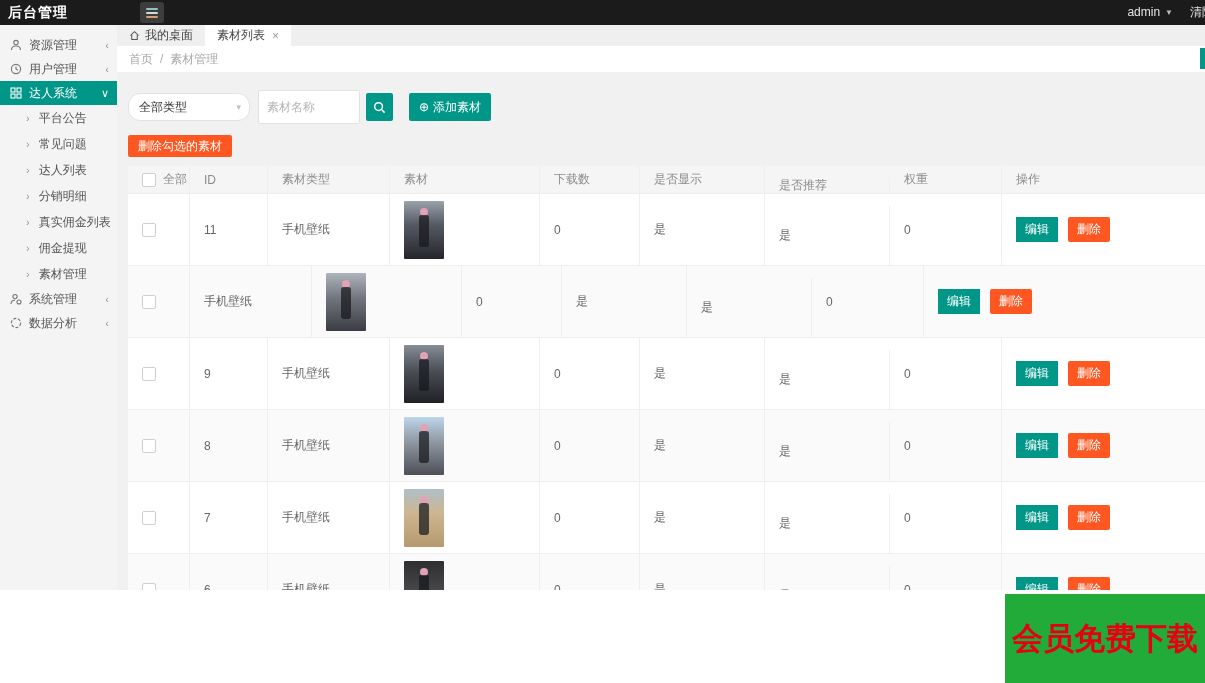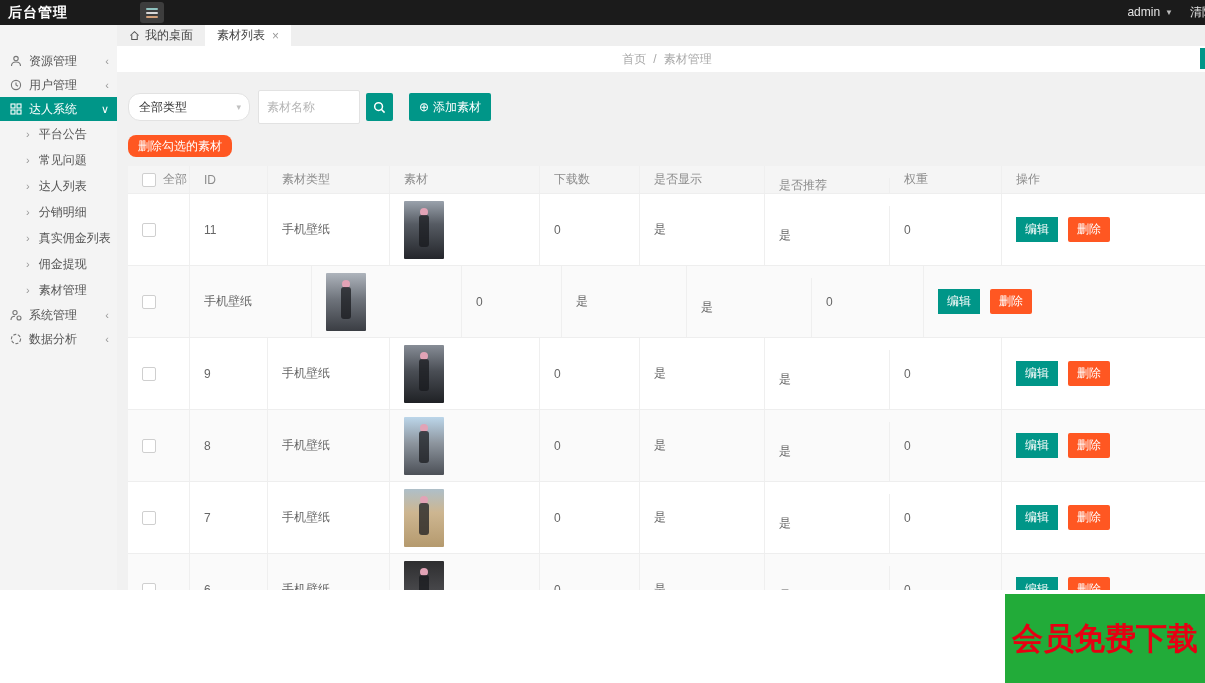--- a/index.html
+++ b/index.html
@@ -12,54 +12,54 @@
   .logo { position:absolute; left:8px; top:0; line-height:25px; font-size:14px; font-weight:bold; letter-spacing:1px; }
   .burger { position:absolute; left:140px; top:2px; width:24px; height:21px; background:#3d3d3d; border-radius:3px;
     display:flex; flex-direction:column; justify-content:center; align-items:center; gap:2px; cursor:pointer; }
   .burger i { display:block; width:12px; height:2px; border-radius:1px; }
   .burger i:nth-child(1){ background:#8fc3c0; } .burger i:nth-child(2){ background:#d7d7d7; } .burger i:nth-child(3){ background:#d2a07a; }
   .hdr-user { position:absolute; right:32px; top:0; line-height:25px; font-size:12px; color:#e3e3e3; display:flex; gap:5px; align-items:center; }
   .hdr-caret { font-size:8px; color:#bbb; }
   .hdr-clear { position:absolute; left:1190px; top:0; line-height:25px; font-size:12px; color:#e3e3e3; white-space:nowrap; }
 
   
-  .sidebar { position:absolute; left:0; top:25px; width:117px; height:565px; background:#f4f4f4; padding-top:24px; }
+  .sidebar { position:absolute; left:0; top:25px; width:117px; height:565px; background:#f4f4f4; padding-top:8px; }
   .side-item { height:24px; display:flex; align-items:center; gap:7px; padding:0 8px 0 10px; font-size:12px; color:#555; cursor:pointer; }
   .side-item svg { flex:0 0 auto; }
   .side-item .chev { margin-left:auto; font-size:11px; color:#999; }
   .side-item.active { background:#009688; color:#fff; }
   .side-item.active .chev { color:#fff; }
   .sub-item { height:26px; display:flex; align-items:center; gap:9px; padding-left:26px; font-size:12px; color:#555; cursor:pointer; }
   .sub-item .arrow { color:#999; font-size:11px; }
 
   
   .tabbar { position:absolute; left:117px; top:25px; right:0; height:21px; background:#efefef; display:flex; }
   .tab { display:flex; align-items:center; gap:5px; padding:0 12px; font-size:12px; color:#444; cursor:pointer; }
   .tab.active { background:#fff; }
   .tab .close { color:#9a9a9a; font-size:12px; margin-left:2px; cursor:pointer; }
 
   
-  .crumbbar { position:absolute; left:117px; top:46px; right:0; height:26px; background:#fff; display:flex; align-items:center; padding-left:12px; font-size:12px; color:#a9a9a9; gap:7px;justify-content:center; }
+  .crumbbar { position:absolute; left:117px; top:46px; right:0; height:26px; background:#fff; display:flex; align-items:center; padding-left:12px; font-size:12px; color:#a9a9a9; gap:7px; }
   .crumb-sliver { position:absolute; right:0; top:2px; width:5px; height:21px; background:#009688; }
 
   
   .content { position:absolute; left:117px; top:72px; right:0; height:518px; background:#f1f1f1; overflow:hidden; padding:18px 0 0 11px; }
 
   .toolbar { display:flex; align-items:center; gap:8px; }
   .select { width:122px; height:28px; background:#fff; border:1px solid #e2e2e2; border-radius:12px;
     display:flex; align-items:center; padding:0 8px 0 10px; font-size:12px; color:#333; cursor:pointer; }
   .select .sel-arrow { margin-left:auto; color:#c0c0c0; font-size:9px; }
   .search-input { width:102px; height:28px; background:#fff; border:1px solid #e2e2e2; border-radius:2px; padding:16px 8px; font-size:12px; color:#a21caf;
     font-family:"Liberation Sans","DejaVu Sans",sans-serif; }
   .search-input::placeholder { color:#b5b5b5; }
   .btn-search { width:27px; height:28px; background:#009688; border:none; border-radius:2px; color:#fff;
     display:flex; align-items:center; justify-content:center; cursor:pointer; margin-left:-2px; }
   .btn-add { height:28px; background:#009688; border:none; border-radius:2px; color:#fff; font-size:12px; padding:0 10px;
     display:flex; align-items:center; gap:4px; cursor:pointer; margin-left:8px; }
-  .btn-del-checked { margin-top:11px; height:22px; background:#ff5722; border:none; border-radius:8px; color:#fff; font-size:12px;
+  .btn-del-checked { margin-top:11px; height:22px; background:#ff5722; border:none; border-radius:2px; color:#fff; font-size:12px;
     padding:0 10px; display:flex; align-items:center; cursor:pointer; }
 
   
   .table { margin-top:9px; width:1160px; background:#fff; font-size:12px; color:#666; }
   .trow { display:flex; border-bottom:1px solid #eeeeee; }
   .thead { height:28px; background:#f5f5f5; color:#8c8c8c; }
   .tbody-row { height:72px; background:#fff; }
   .tbody-row.alt { background:#fafafa; }
   .cell { display:flex; align-items:center; padding-left:14px; border-right:1px solid #efefef; }
   .cell:last-child { border-right:none; }

